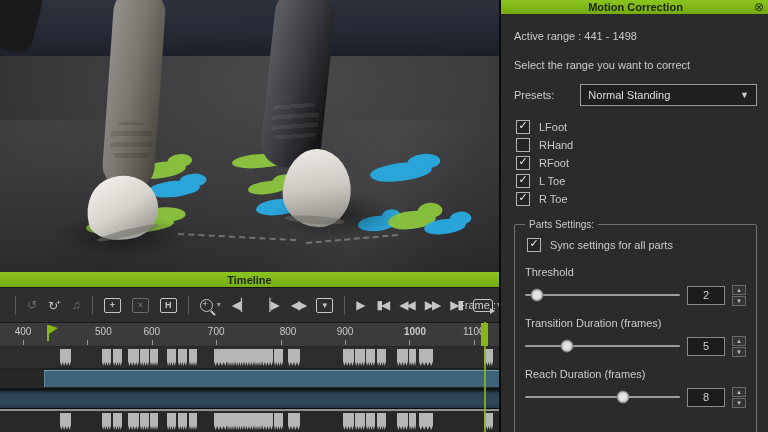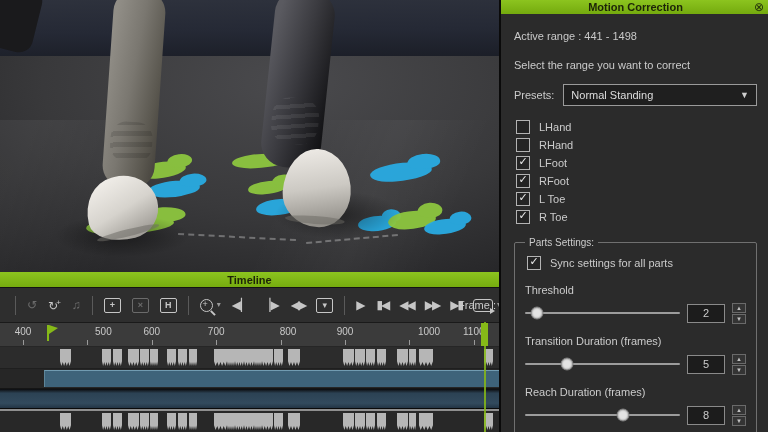--- a/index.html
+++ b/index.html
@@ -88,21 +88,21 @@
   
   .panel{position:absolute;left:499px;top:0;width:269px;height:432px;background:#2b2b2b;
         border-left:2px solid #0a0a0a;color:#cbcbcb;font-size:11px}
   .panel-titlebar{height:14px;background:linear-gradient(#8cc41f,#74aa0e);display:flex;align-items:center;
         justify-content:center;font-size:11px;font-weight:bold;color:#1d2408;position:relative}
   .panel-close{position:absolute;right:6px;top:0;height:14px;display:flex;align-items:center;
         font-size:12px;font-weight:normal;color:#23320a;cursor:default}
   .panel-body{padding:2px 13px 0 13px}
   .p-active-range{margin-top:14px;color:#c9c9c9}
   .p-select-label{margin-top:17px}
-  .p-presets{margin-top:13px;display:flex;align-items:center;gap:9px}
+  .p-presets{margin-top:13px;display:flex;align-items:center;gap:26px}
   .dropdown{flex:1;height:20px;border:1px solid #9a9a9a;background:#1f1f1f;display:flex;align-items:center;
         justify-content:space-between;padding:0 7px;color:#dedede}
   .dd-caret{font-size:9px;color:#cfcfcf}
   .parts-list{margin-top:12px}
   .check-item{display:flex;align-items:center;gap:9px;height:17px;margin-left:2px;margin-bottom:1px}
   .cb{width:12px;height:12px;border:1px solid #b3b3b3;background:#242424;display:inline-flex;
         align-items:center;justify-content:center;font-size:11px;color:#ececec;flex:none}
   .cb.checked::after{content:"✓";margin-top:-2px}
   fieldset.parts-settings{border:1px solid #707070;border-radius:2px;margin:12px 0 0 0;
         padding:2px 10px 12px 10px;min-height:240px}
@@ -207,21 +207,21 @@
       <span class="rlabel" style="left: 87.4px; margin-left: 16px;">500</span>
       <span class="rtick" style="left: 87.4px;"></span>
       <span class="rlabel" style="left: 151.8px;">600</span>
       <span class="rtick" style="left: 151.8px;"></span>
       <span class="rlabel" style="left: 216.2px;">700</span>
       <span class="rtick" style="left: 216.2px;"></span>
       <span class="rlabel" style="left: 288px;">800</span>
       <span class="rtick" style="left: 280.6px;"></span>
       <span class="rlabel" style="left: 345px;">900</span>
       <span class="rtick" style="left: 345px;"></span>
-      <span class="rlabel" style="left: 429px;">1000</span>
+      <span class="rlabel" style="left: 415px; font-weight: bold;">1000</span>
       <span class="rtick" style="left: 409.4px;"></span>
       <span class="rlabel" style="left: 473.8px;">1100</span>
       <span class="rtick" style="left: 473.8px;"></span>
       <span class="range-flag" style="left: 47px;"></span>
       <span class="playhead-head" style="left: 481px;"></span>
     </div>
   <div class="tl-kf" id="kf-row-1">
       <span class="kf-marker" style="left: 60px; width: 11px;"></span>
       <span class="kf-marker" style="left: 102px; width: 9px;"></span>
       <span class="kf-marker" style="left: 113px; width: 9px;"></span>
@@ -294,30 +294,26 @@
     <div class="p-select-label">Select the range you want to correct</div>
     <div class="p-presets">
       <span>Presets:</span>
       <div class="dropdown">
         <span>Normal Standing</span>
         <span class="dd-caret">▼</span>
       </div>
     </div>
     <div class="parts-list" id="parts-list">
         <label class="check-item">
-          <span class="cb"></span>
-          <span>LHand</span>
+          <span class="cb checked"></span>
+          <span>LFoot</span>
         </label>
         <label class="check-item">
           <span class="cb"></span>
           <span>RHand</span>
-        </label>
-        <label class="check-item">
-          <span class="cb checked"></span>
-          <span>LFoot</span>
         </label>
         <label class="check-item">
           <span class="cb checked"></span>
           <span>RFoot</span>
         </label>
         <label class="check-item">
           <span class="cb checked"></span>
           <span>L Toe</span>
         </label>
         <label class="check-item">

